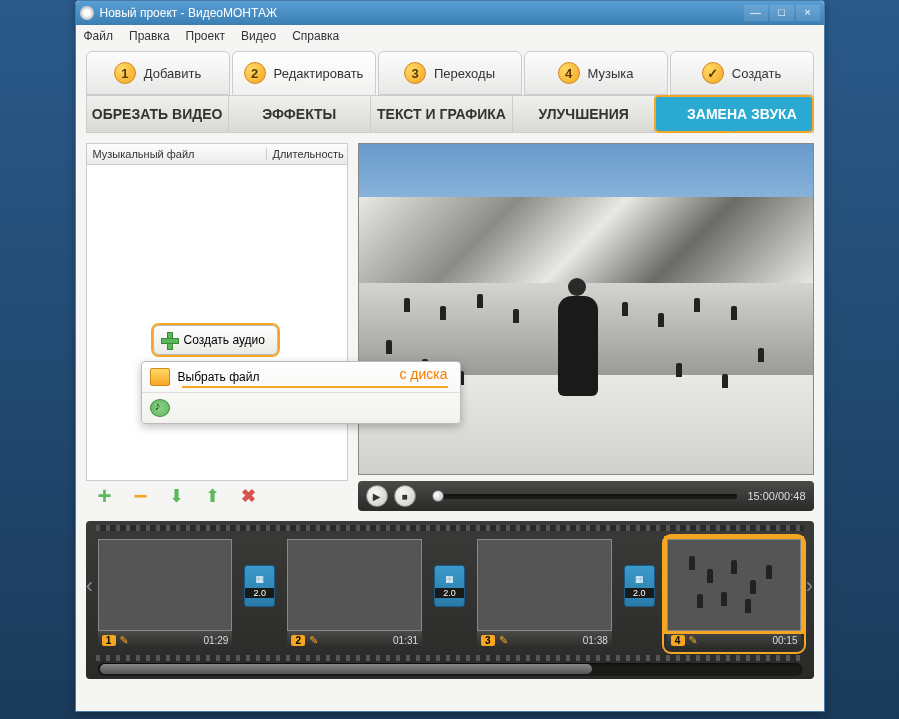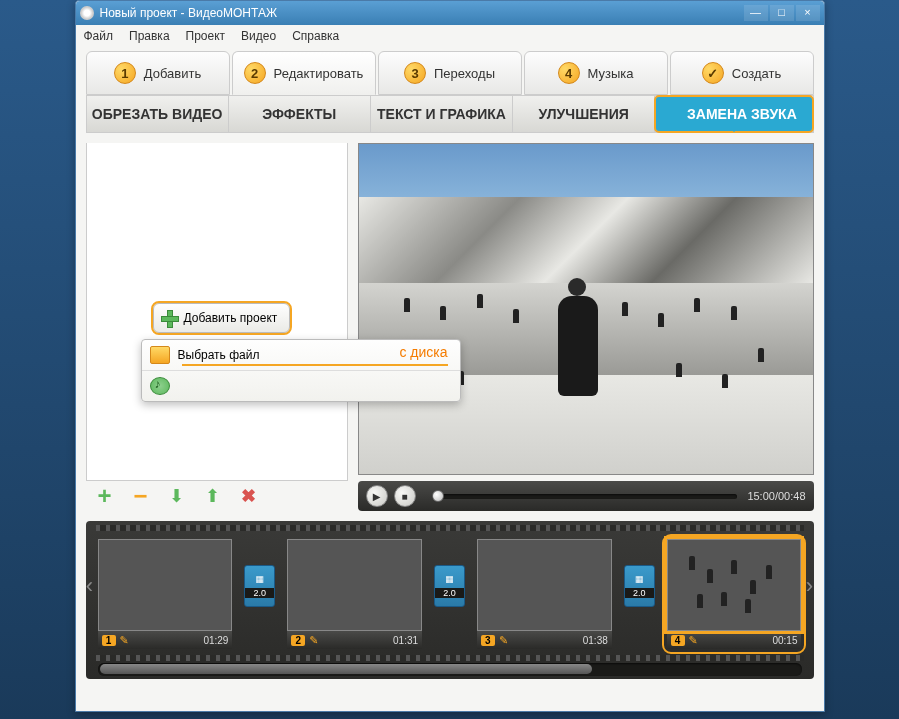--- a/index.html
+++ b/index.html
@@ -132,24 +132,28 @@
   <div class="subtabs">
     <div class="stab">ОБРЕЗАТЬ ВИДЕО</div>
     <div class="stab">ЭФФЕКТЫ</div>
     <div class="stab">ТЕКСТ И ГРАФИКА</div>
     <div class="stab">УЛУЧШЕНИЯ</div>
     <div class="stab active highlight-orange">ЗАМЕНА ЗВУКА</div>
   </div>
 
   <div class="main">
     <div class="leftpanel">
+      <div class="listheader">
+        <div class="col1">Музыкальный файл</div>
+        <div class="col2">Длительность</div>
+      </div>
       <div class="listbody">
         <div class="addaudio hl">
           <span class="plus-icon"></span>
-          <span>Добавить проект</span>
+          <span>Создать аудио</span>
         </div>
         <div class="dropdown">
           <div class="ditem">
             <div class="icon folder-icon"></div>
             <span>Выбрать файл</span>
             <span class="disk-label">с диска</span>
             <div class="disk-underline"></div>
           </div>
           <div class="ditem">
             <div class="icon music-icon"></div>

